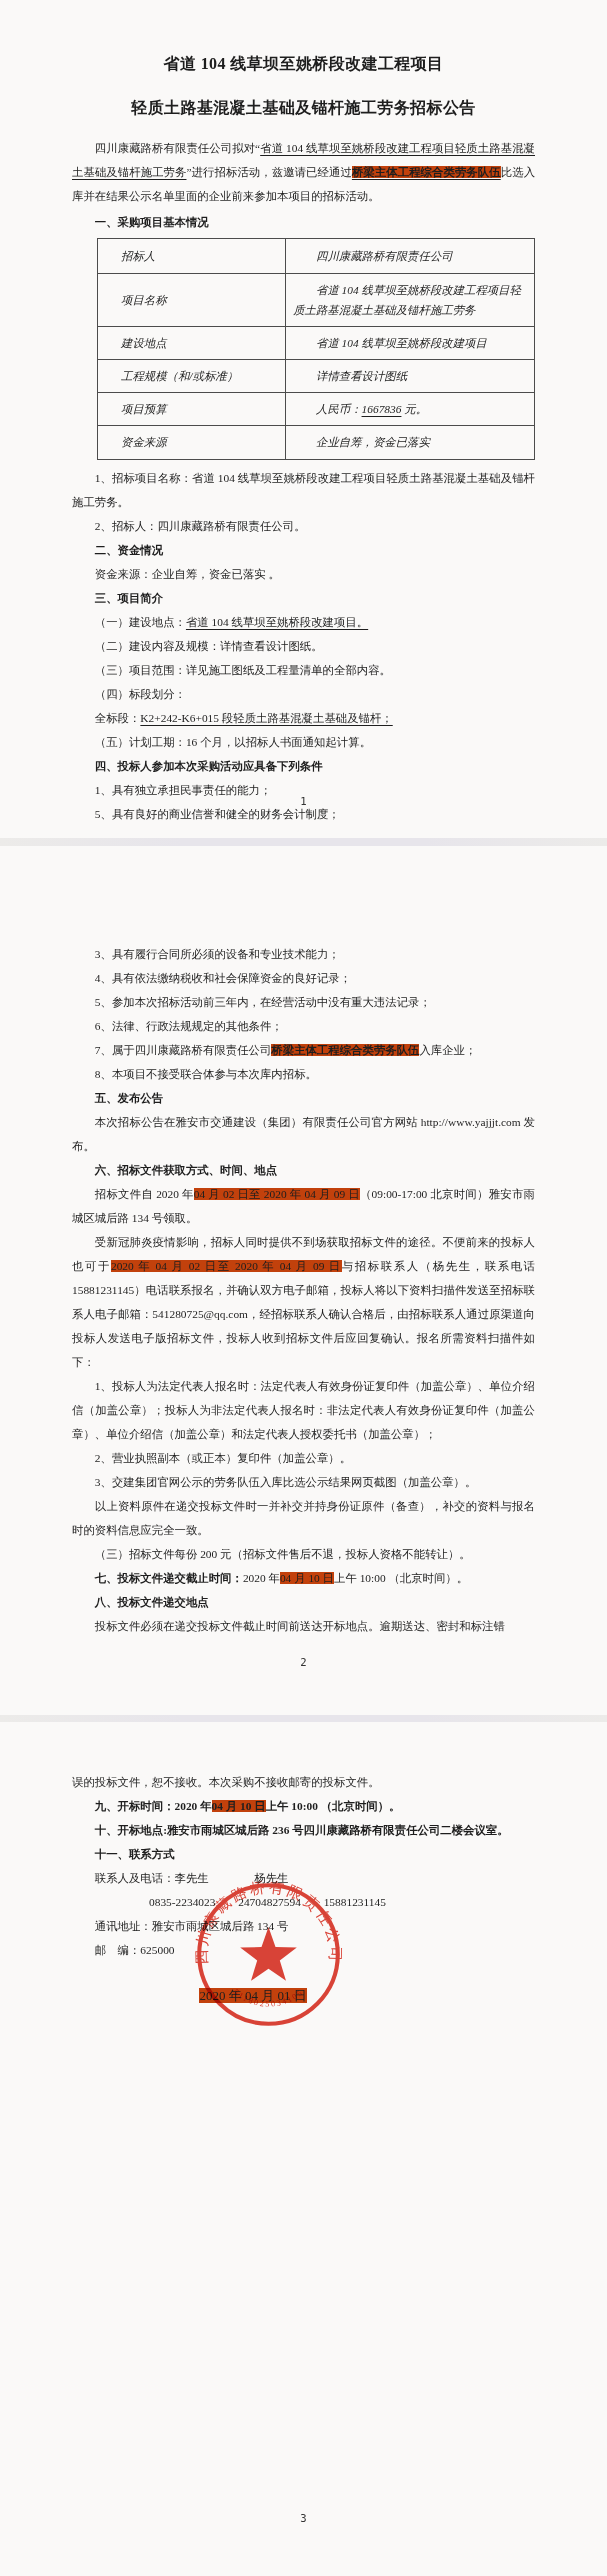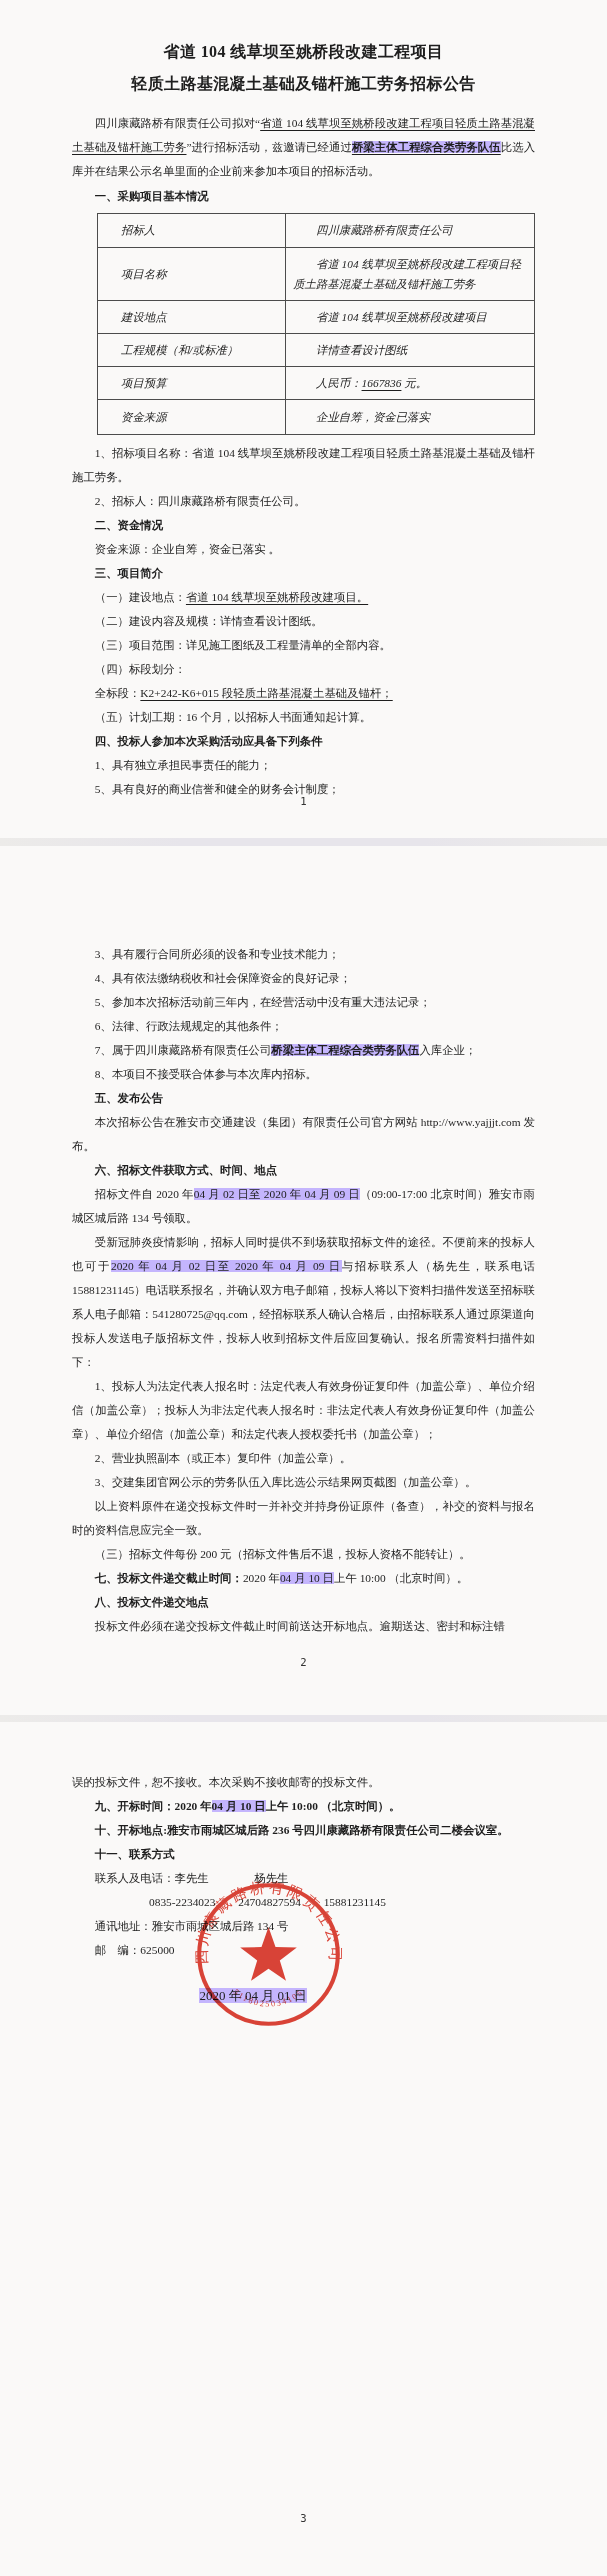--- a/index.html
+++ b/index.html
@@ -3,28 +3,28 @@
 <meta charset="utf-8">
 <style>
   html,body{margin:0;padding:0;background:#f2f1f0;}
   body{width:607px;font-family:"Liberation Serif","DejaVu Serif",serif;color:#1e1e1e;}
   .canvas{position:relative;width:607px;height:2576px;background:#f2f1f0;overflow:hidden;}
   .page{position:relative;background:#faf9f8;overflow:hidden;box-sizing:border-box;padding-left:72px;padding-right:72px;}
   .page-1{height:838px;padding-top:36px;}
   .page-2{height:869px;padding-top:96px;}
   .page-3{height:854px;padding-top:48px;}
   .gap{height:7.6px;background:linear-gradient(90deg,#ecebe9,#e7e5eb 30%,#e7e5eb 70%,#ecebe9);}
-  .title{margin:0;font-size:16px;line-height:32px;font-weight:700;text-align:center;letter-spacing:0.4px;}
+  .title{margin:12px;font-size:16px;line-height:32px;font-weight:700;text-align:center;letter-spacing:0.4px;}
   p{margin:0;font-size:11.4px;line-height:24px;text-align:justify;}
   .sp{margin-top:1.5px;}
   .ind{text-indent:2em;}
   .h{font-weight:700;}
   .seg-u{text-decoration:underline;text-underline-offset:3px;}
   .seg-b{font-weight:700;}
-  .seg-hl{background:#c4b5fd;}
+  .seg-hl{background:#c2410c;}
   .intro{margin-top:10.6px;}
   table.info{border-collapse:collapse;table-layout:fixed;width:438px;margin:4.6px 0 6px 25px;font-style:italic;}
   table.info td{border:0.8px solid #4c4c4c;font-size:11.4px;line-height:20px;vertical-align:middle;}
   table.info td.lbl{width:159px;padding:6px 4.6px 6px 23px;}
   table.info td.val{padding:6px 7.6px;text-indent:2em;}
   table.info tr.tall td{padding-top:6.8px;padding-bottom:6.8px;}
   .phones{padding-left:77px;}
   .date-line{margin-top:22px;text-align:center;padding-right:101px;font-size:13px;line-height:23px;}
   .pageno{position:absolute;left:0;right:0;text-align:center;font-size:10.6px;color:#333;font-family:"DejaVu Sans Mono","Liberation Mono",monospace;}
   .pageno-1{bottom:31px;}

